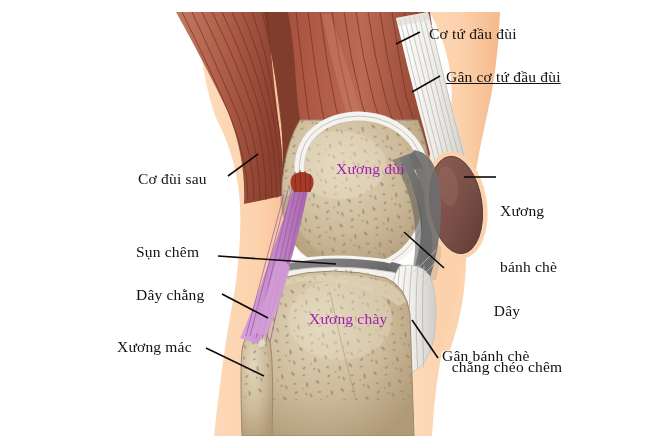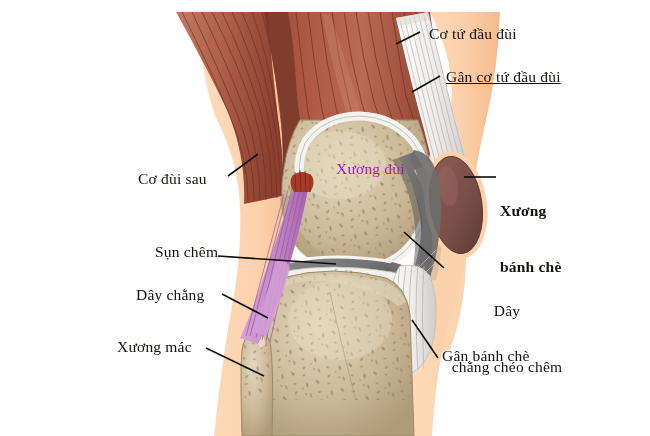--- a/index.html
+++ b/index.html
@@ -33,25 +33,25 @@
     font-size: 15.5px;
     line-height: 18px;
     white-space: pre;
     letter-spacing: 0.2px;
   }
   .label.two {
     line-height: 18.5px;
   }
   .lbl-quadriceps   { left: 429px; top: 25px; }
   .lbl-quadtendon   { left: 446px; top: 68px; text-decoration: underline; }
-  .lbl-patella      { left: 500px; top: 165px; text-align: left; font-weight: bold; }
+  .lbl-patella      { left: 500px; top: 165px; text-align: left; }
   .lbl-acl          { left: 432px; top: 265px; text-align: center; width: 150px; }
   .lbl-patellartend { left: 442px; top: 347px; }
   .lbl-hamstring    { left: 138px; top: 170px; text-align: right; }
-  .lbl-meniscus     { left: 155px; top: 243px; }
+  .lbl-meniscus     { left: 136px; top: 243px; }
   .lbl-ligament     { left: 136px; top: 286px; }
   .lbl-fibula       { left: 117px; top: 338px; }
   .lbl-femur        { left: 336px; top: 160px; }
   .lbl-tibia        { left: 309px; top: 310px; }
   .onbone {
     color: #a21caf;
   }
 </style>
 </head>
 <body>
@@ -370,14 +370,15 @@
   <div class="label lbl-hamstring">Cơ đùi sau</div>
 
   <div class="label lbl-meniscus">Sụn chêm</div>
 
   <div class="label lbl-ligament">Dây chằng</div>
 
   <div class="label lbl-fibula">Xương mác</div>
 
   <div class="label lbl-femur onbone">Xương đùi</div>
 
+  <div class="label lbl-tibia onbone">Xương chày</div>
 
 </div>
 
 </body></html>

